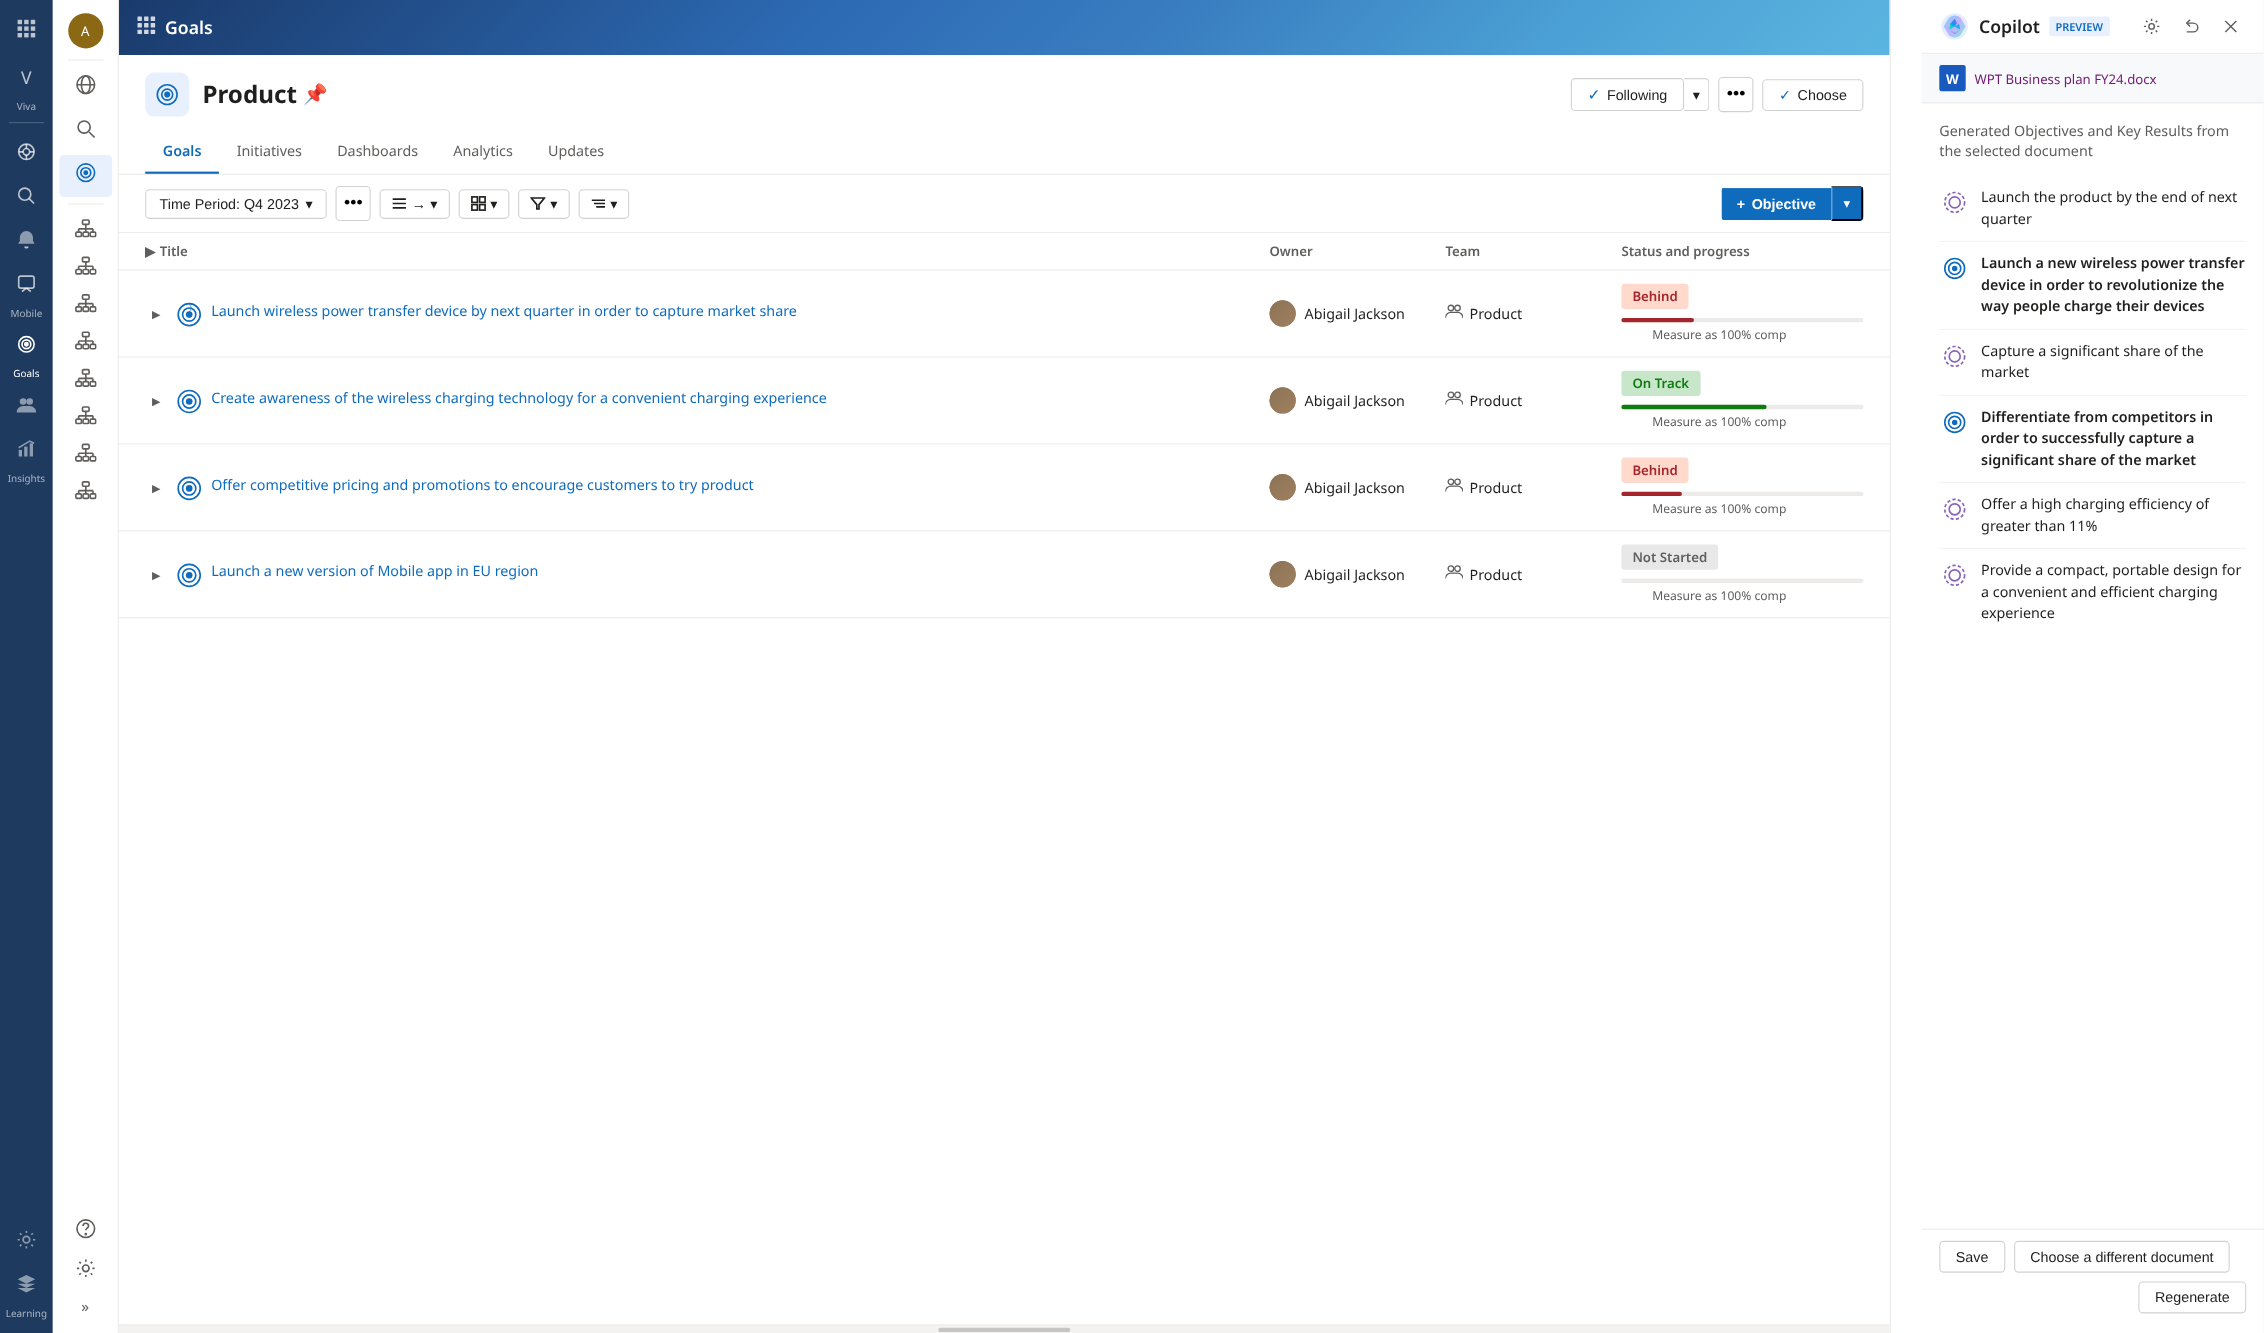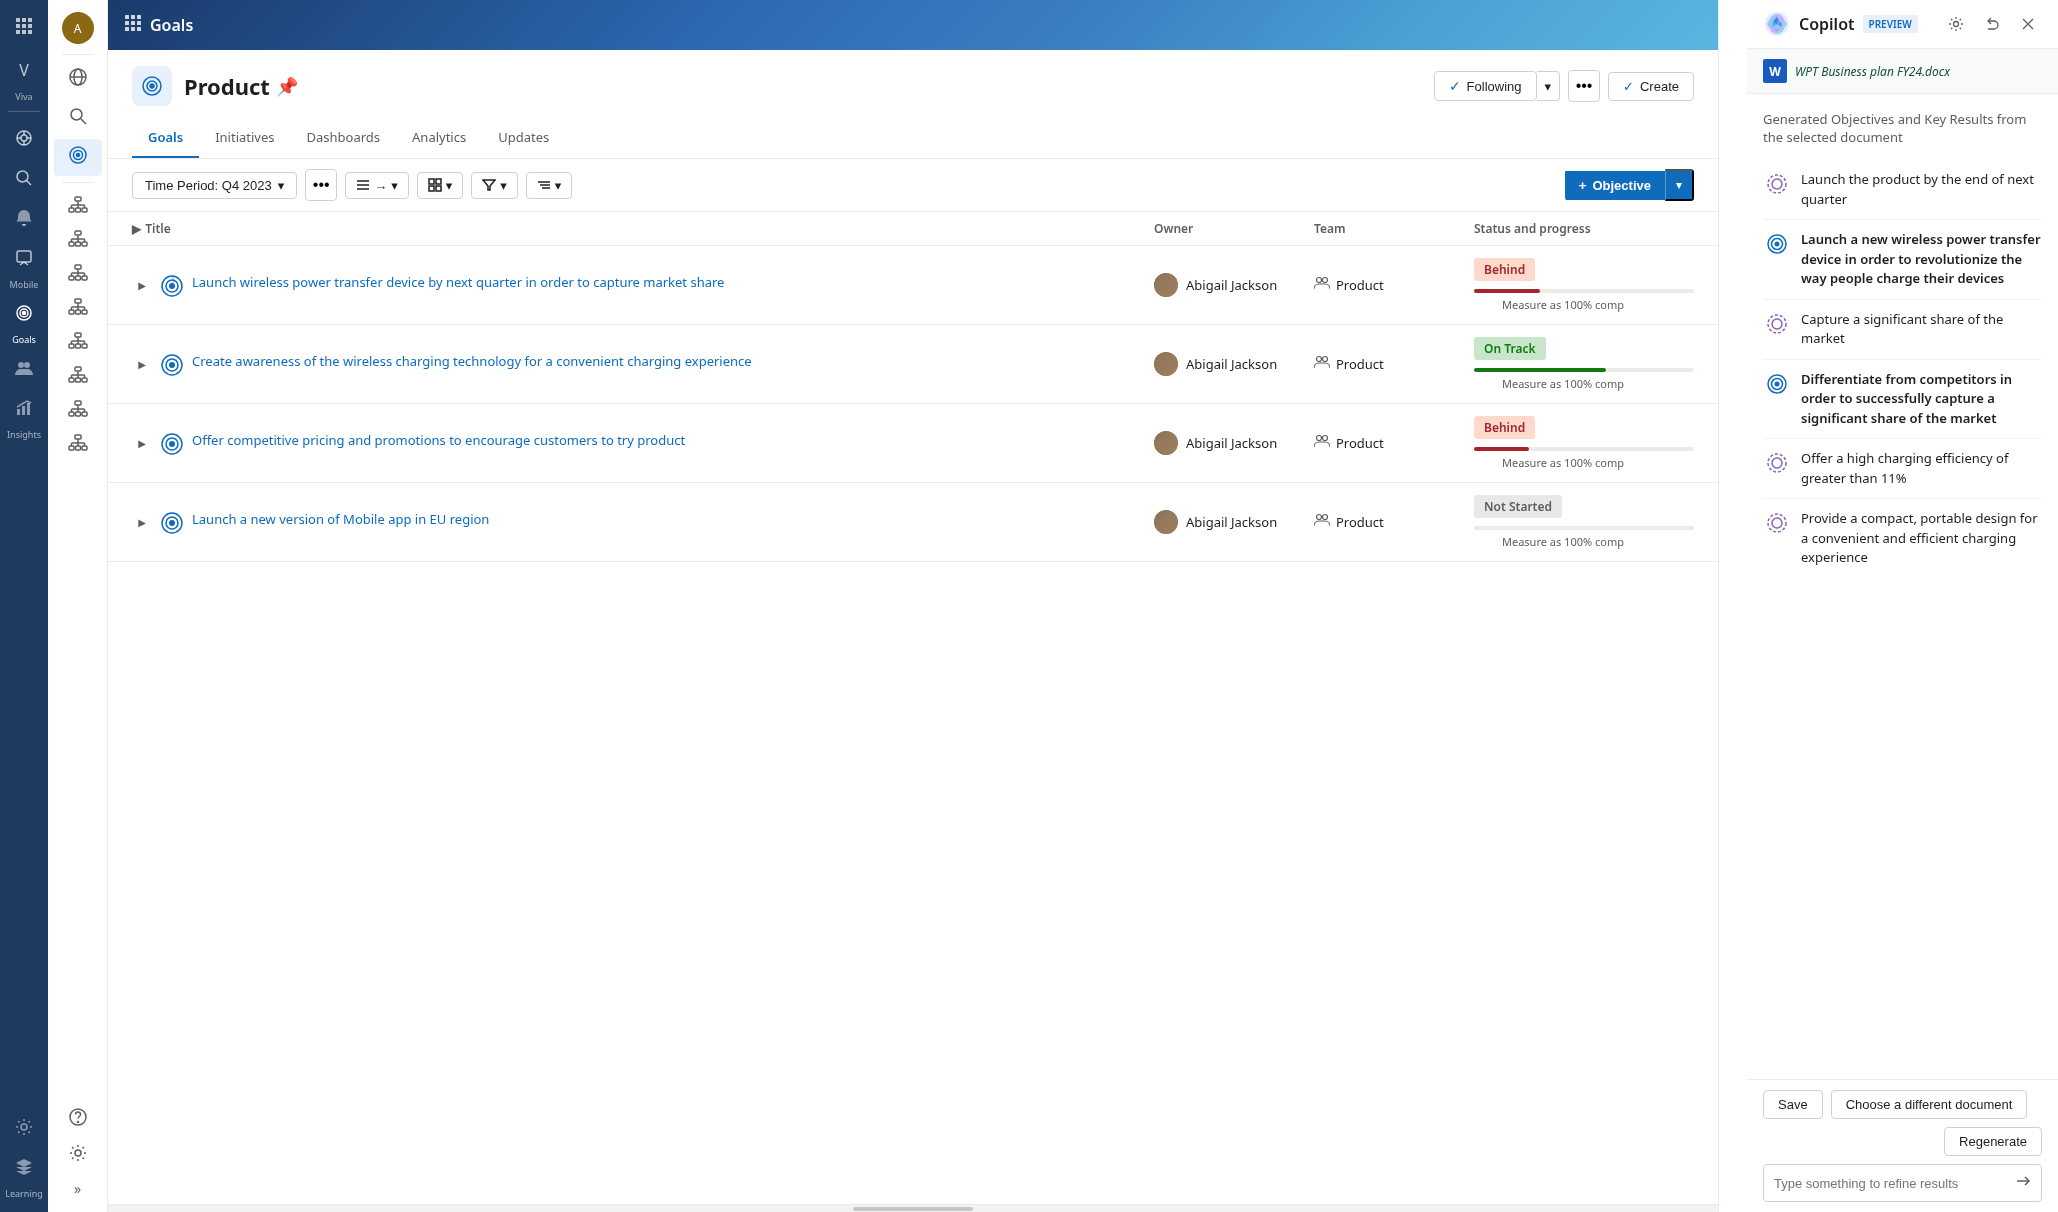--- a/index.html
+++ b/index.html
@@ -371,21 +371,21 @@
     }
     .word-icon {
       width: 24px; height: 24px;
       background: #185abd;
       color: white;
       display: flex; align-items: center; justify-content: center;
       font-size: 12px; font-weight: 700;
       border-radius: 2px;
       flex-shrink: 0;
     }
-    .doc-name { font-size: 12px; color: #14532d; cursor: pointer; font-style: italic; }
+    .doc-name { font-size: 12px; color: #701a75; cursor: pointer; }
 
     .copilot-body {
       flex: 1;
       overflow-y: auto;
       padding: 16px;
     }
     .generated-label {
       font-size: 13px;
       color: #605e5c;
       margin-bottom: 14px;
@@ -820,21 +820,21 @@
             <button class="btn-following" style="border-left:none;border-radius:0 4px 4px 0;padding:6px 8px;">
               <span>▾</span>
             </button>
           </div>
           <button class="btn-more">
             <span>•••</span>
           </button>
           <div style="display:flex;">
             <button class="btn-joined">
               <span class="check-circle">✓</span>
-              <span>Create</span>
+              <span>Choose</span>
             </button>
           </div>
         </div>
       </div>
 
       <div class="nav-tabs">
         <div class="nav-tab active">Goals</div>
         <div class="nav-tab">Initiatives</div>
         <div class="nav-tab">Dashboards</div>
         <div class="nav-tab">Analytics</div>
@@ -1189,23 +1189,14 @@
   </div>
 
   <div class="copilot-footer">
     <div class="copilot-actions">
       <button class="copilot-btn">Save</button>
       <button class="copilot-btn">Choose a different document</button>
     </div>
     <div class="copilot-regen">
       <button class="copilot-btn">Regenerate</button>
     </div>
-    <div class="copilot-input-area">
-      <input type="text" class="copilot-input" placeholder="Type something to refine results" style="">
-      <span class="copilot-send">
-        <svg width="16" height="16" viewBox="0 0 16 16" fill="none" stroke="#605e5c" stroke-width="1.5">
-          <line x1="2" y1="8" x2="14" y2="8"></line>
-          <polyline points="10,4 14,8 10,12"></polyline>
-        </svg>
-      </span>
-    </div>
   </div>
 </div>
 
 </body></html>

